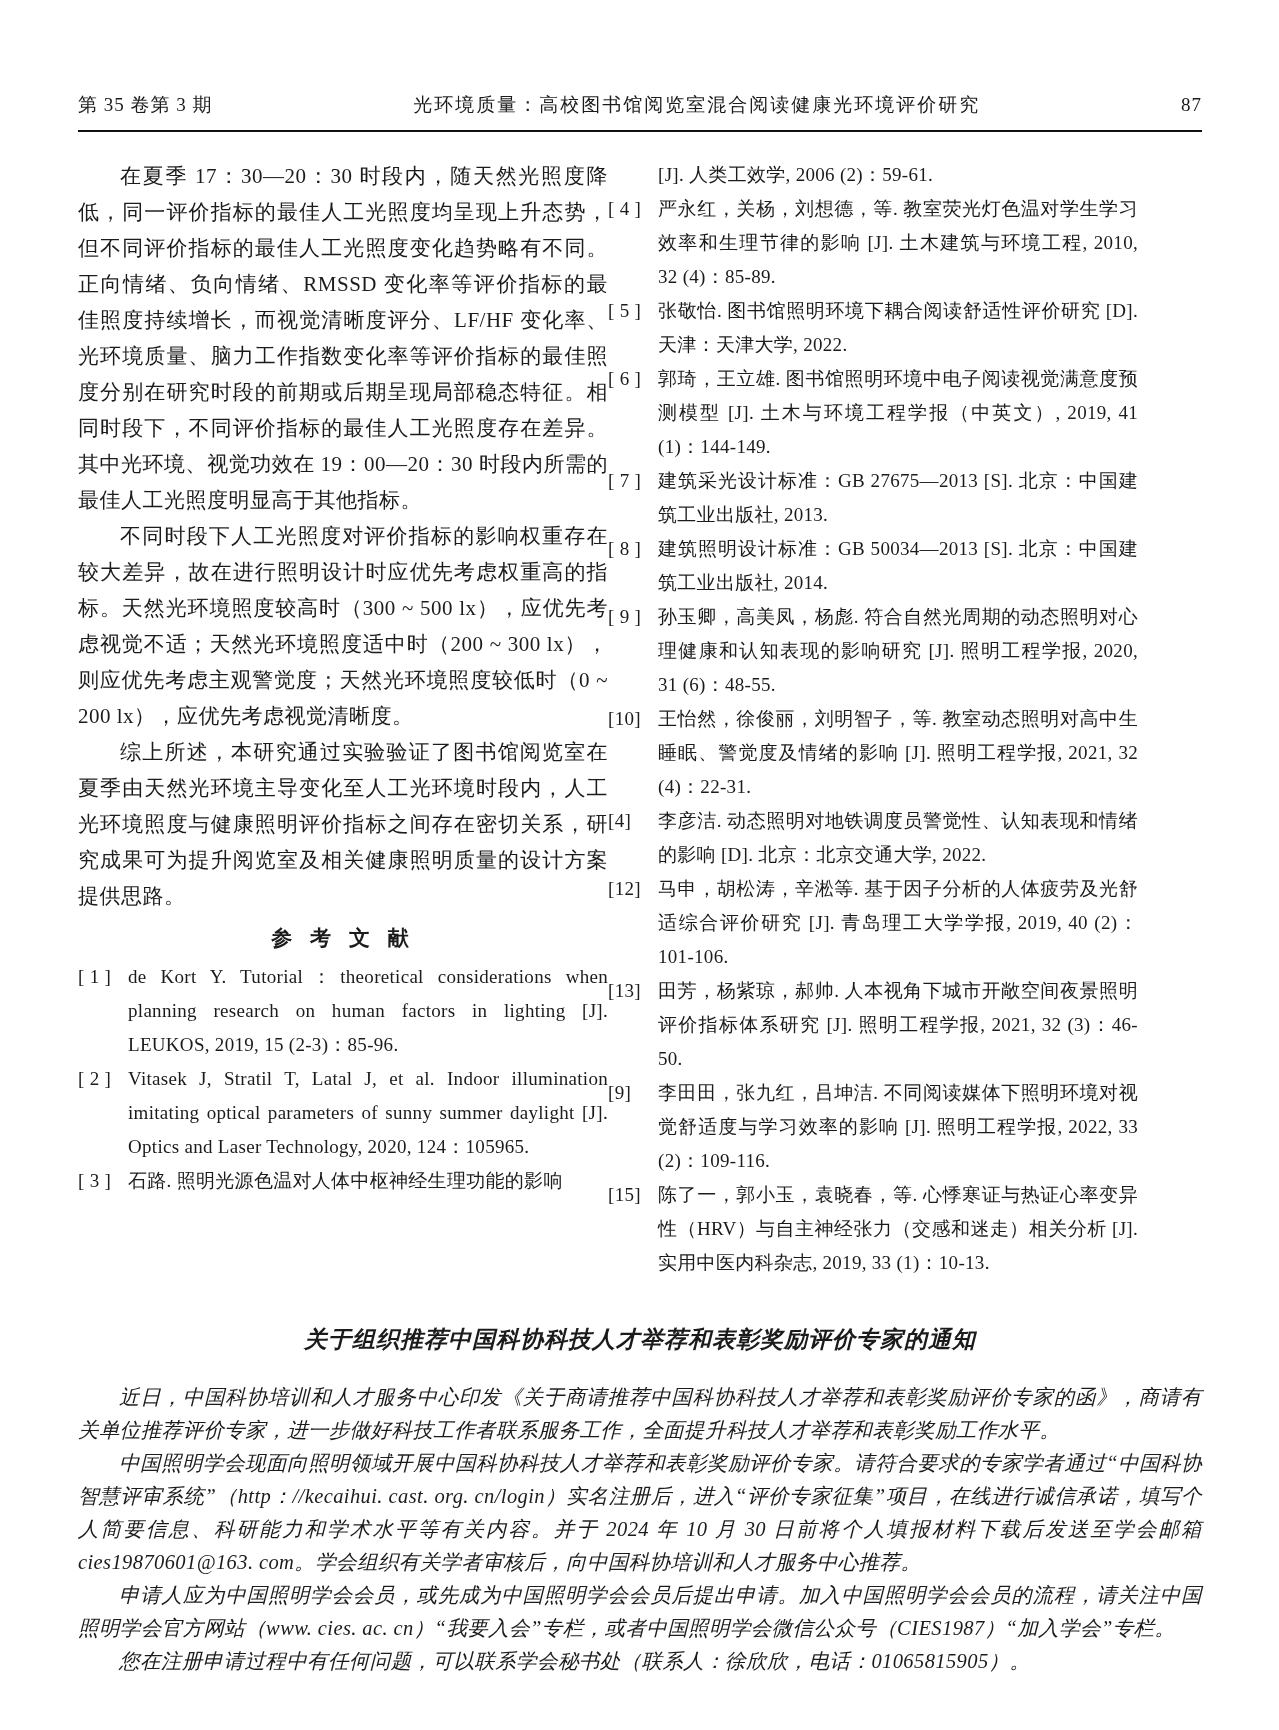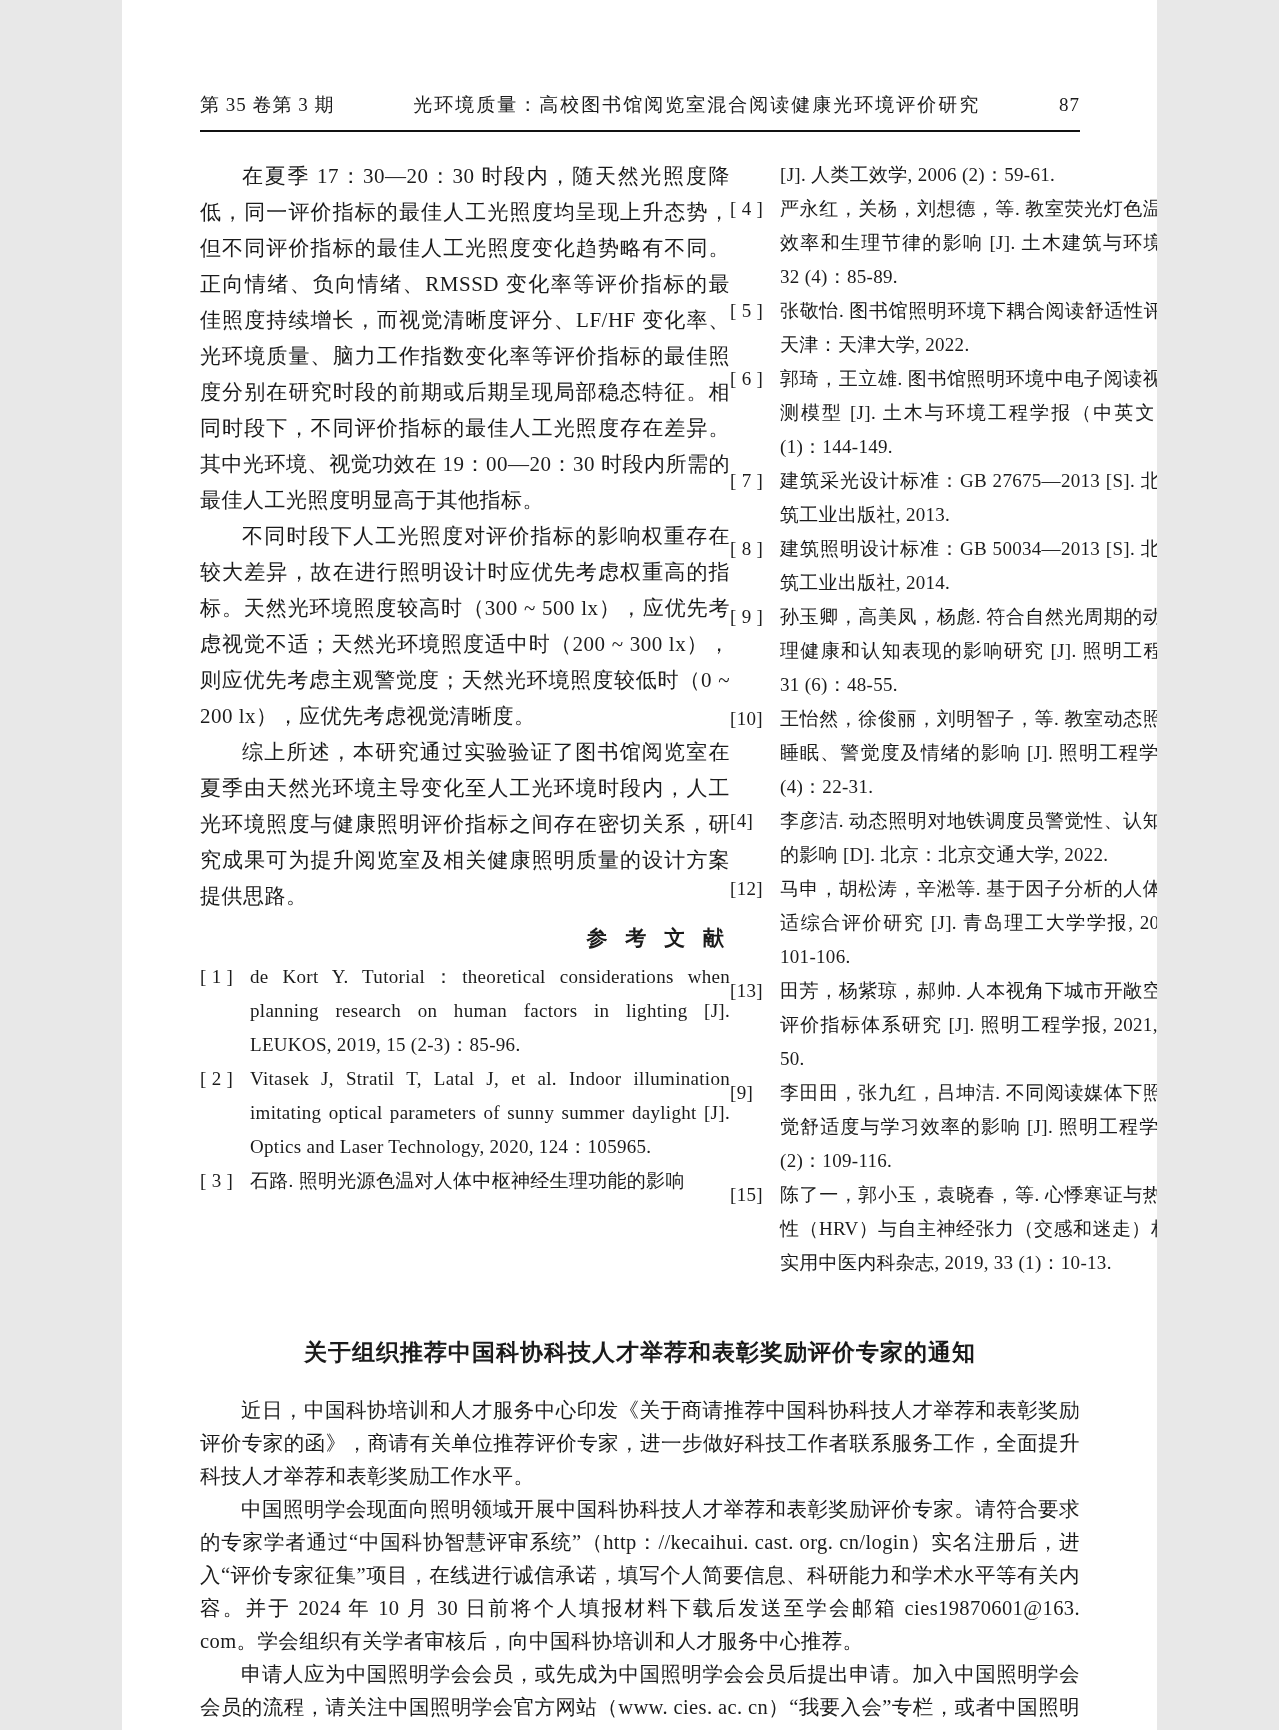--- a/index.html
+++ b/index.html
@@ -1,17 +1,17 @@
 <!DOCTYPE html>
 <html><head>
 <meta charset="utf-8">
 <style>
   html,body { margin:0; padding:0; background:#e8e8e8; }
   .page {
-    width:1035px; height:1730px; margin:0 auto; background:#ffffff;
+    width:1279px; height:1730px; margin:0 auto; background:#ffffff;
     box-sizing:border-box; padding:92px 77px 0 78px; overflow:hidden;
     font-family:"Liberation Serif","DejaVu Serif",serif; color:#1b1b1b;
     position:relative;
   }
   
   .journal-header {
     display:flex; justify-content:space-between; align-items:baseline;
     font-size:19px; letter-spacing:1px;
   }
   .journal-header .running-title { letter-spacing:2px; }
@@ -20,36 +20,36 @@
   }
   
   .columns { display:flex; margin-top:26px; }
   .col { width:530px; flex:0 0 530px; }
   .body-para {
     font-size:21px; line-height:36px; text-align:justify;
     text-indent:2em; margin:0; letter-spacing:0.5px;
   }
   .refs-heading {
     font-family:"Liberation Sans","DejaVu Sans",sans-serif;
-    font-weight:700; font-size:21px; text-align:right;
+    font-weight:700; font-size:21px; text-align:center;
     letter-spacing:6px; margin:10px 0 8px 0;
   }
   .ref {
     position:relative; padding-left:50px; font-size:19px;
     line-height:34px; text-align:justify; letter-spacing:0.3px;
   }
   .ref .ref-label {
     position:absolute; left:0; top:0; white-space:pre;
   }
   .ref-cont {
     padding-left:50px; font-size:19px; line-height:34px;
     text-align:justify; letter-spacing:0.3px;
   }
   
-  .notice { margin-top:57px; }
+  .notice { margin-top:44px;font-style:italic; }
   .notice-title {
     font-family:"Liberation Sans","DejaVu Sans",sans-serif;
     font-weight:700; font-size:23px; text-align:center;
     letter-spacing:1px; margin:0 0 26px 0;
   }
   .notice-para {
     font-size:20.5px; line-height:33px; text-align:justify;
     text-indent:2em; margin:0; letter-spacing:0.4px;
   }
 </style>

